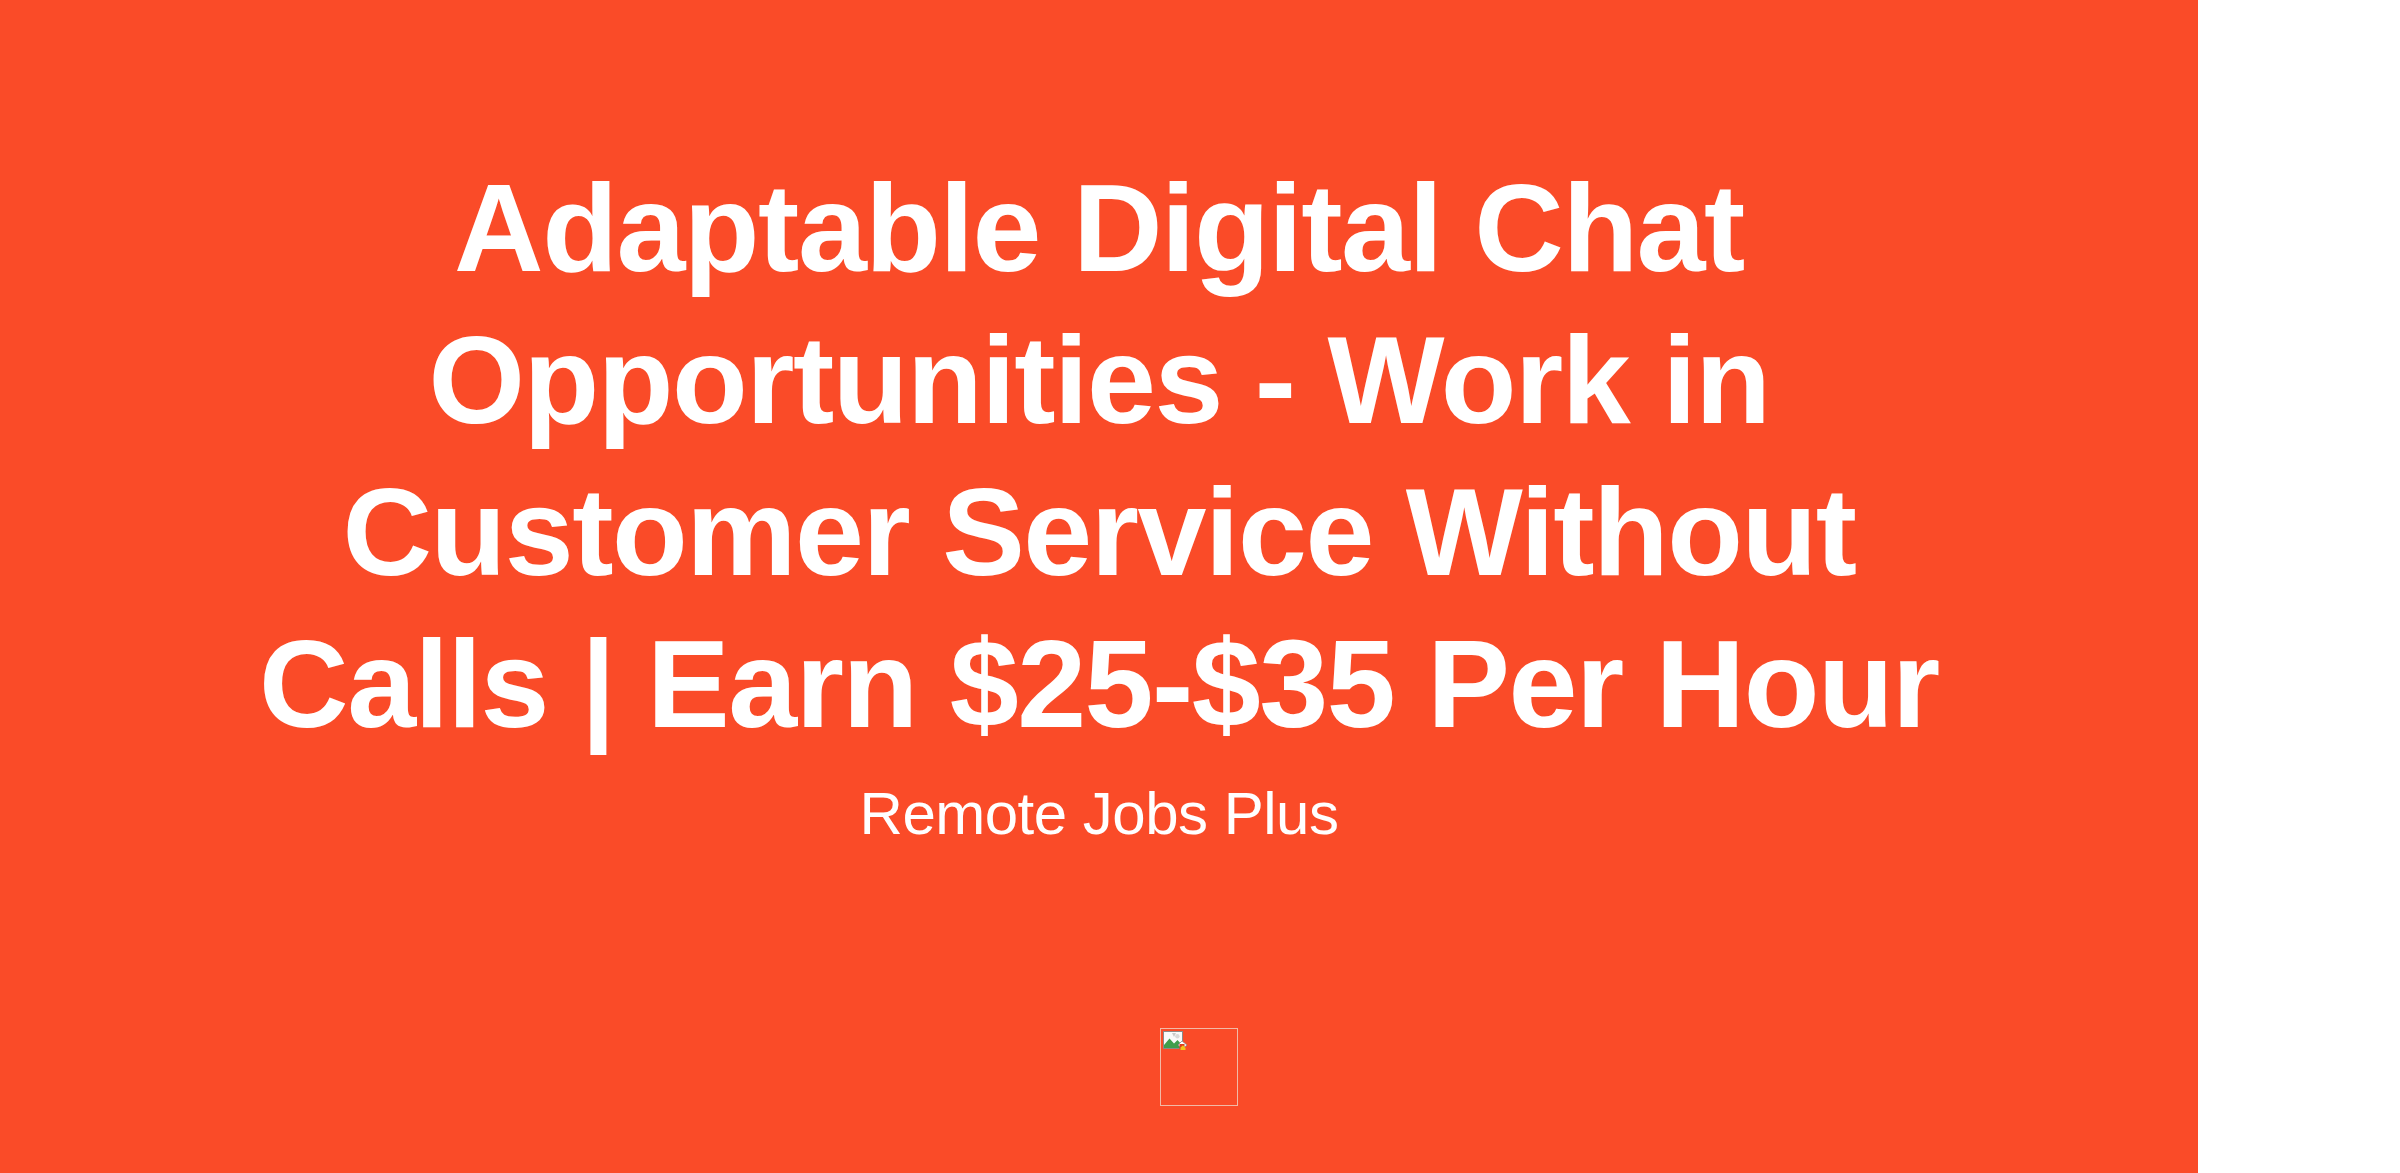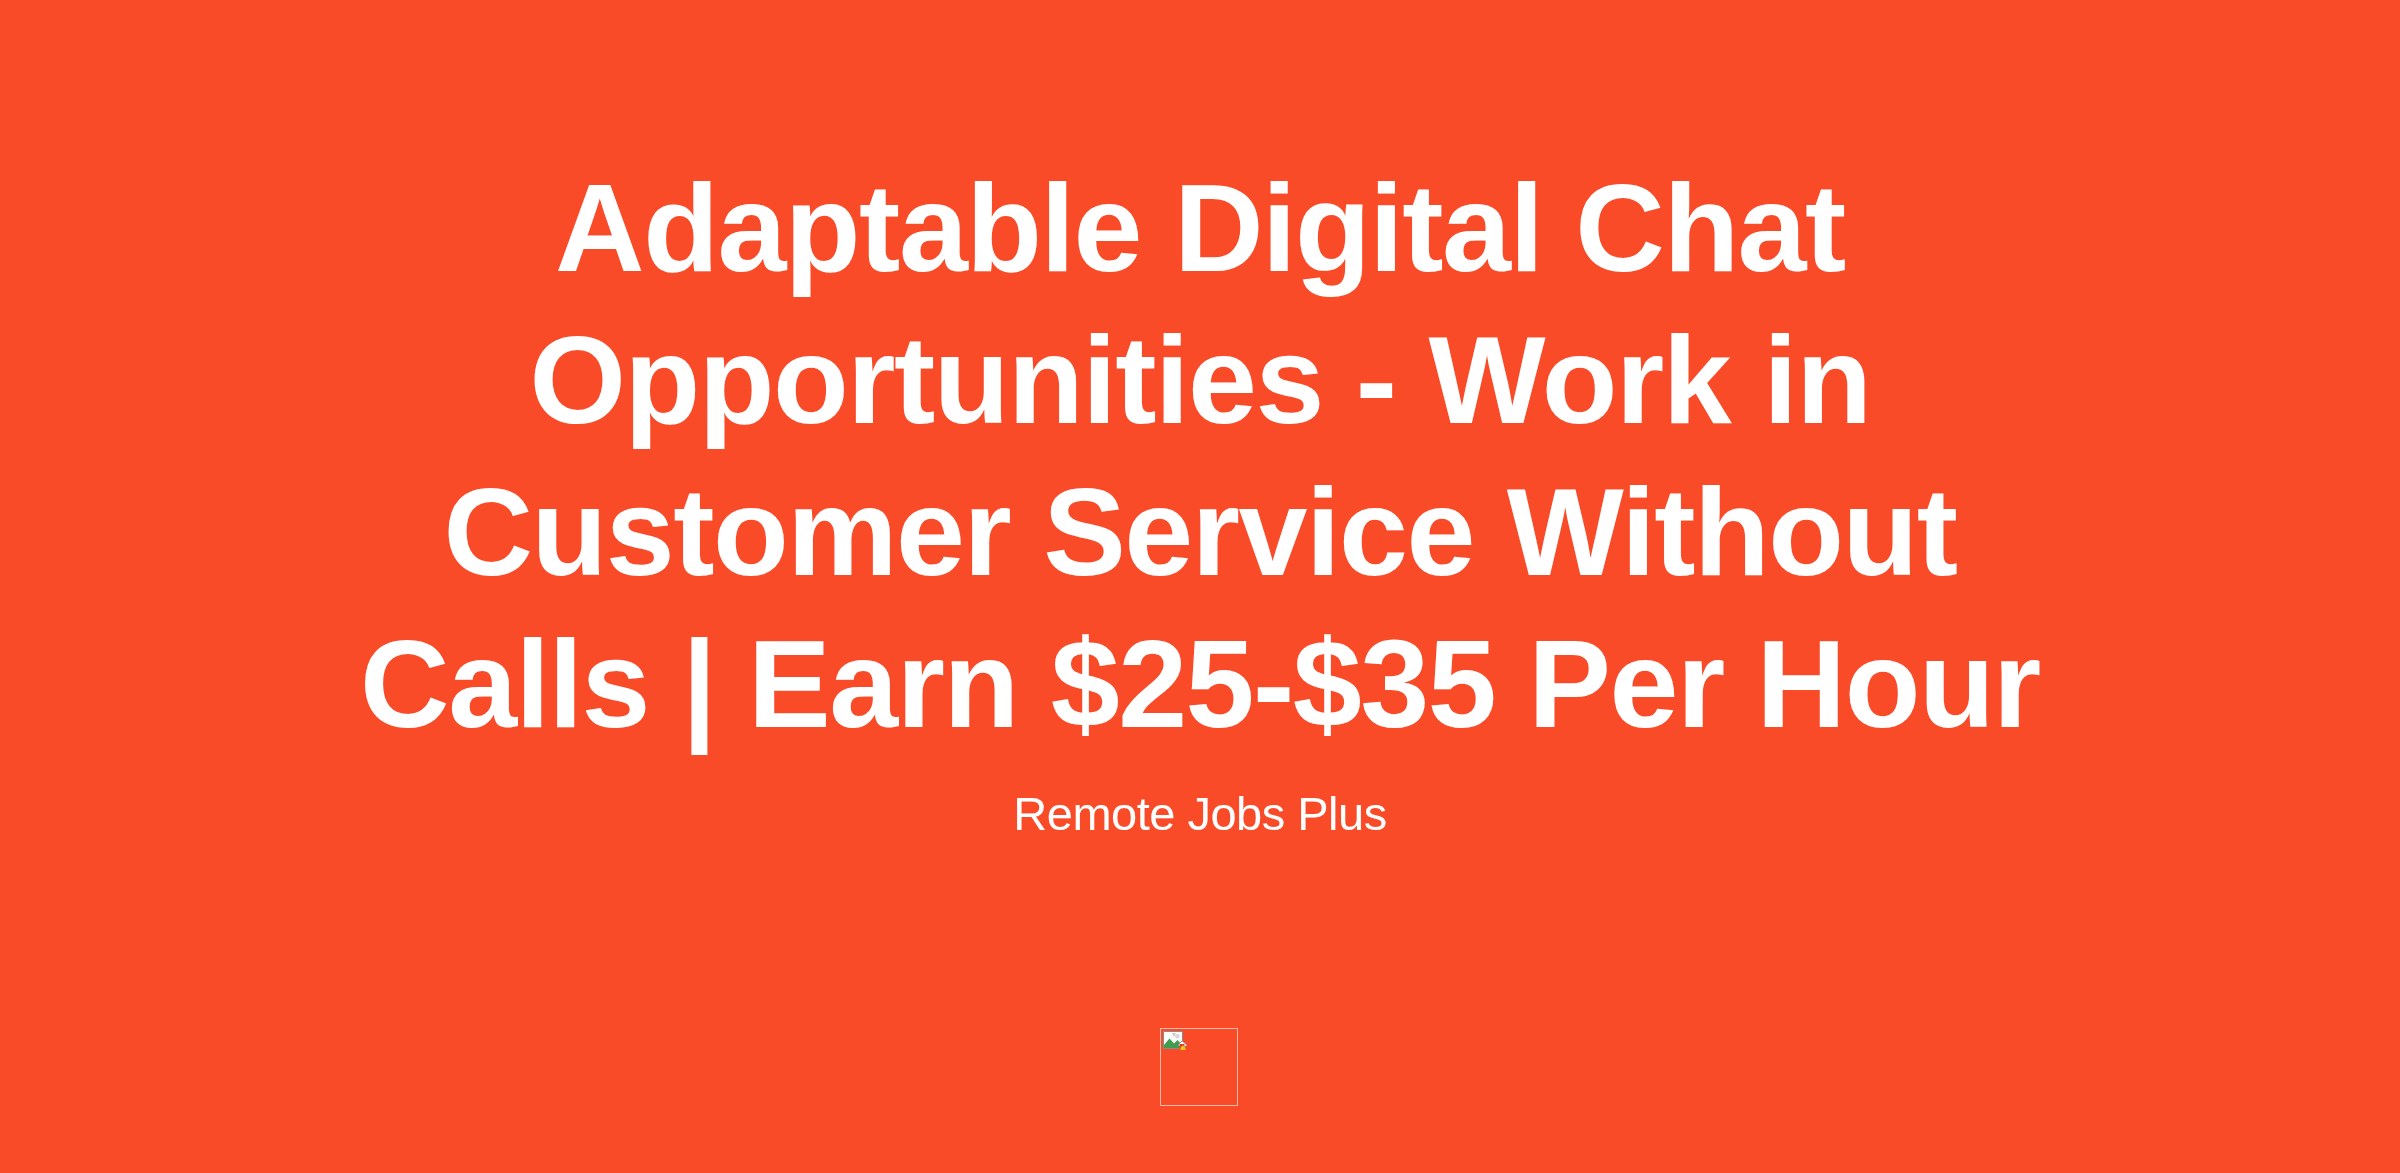--- a/index.html
+++ b/index.html
@@ -8,21 +8,21 @@
     padding: 0;
   }
   body {
     width: 2400px;
     height: 1173px;
     overflow: hidden;
     font-family: "Liberation Sans", sans-serif;
   }
   #page {
     position: relative;
-    width: 2400px;
+    width: 2198px;
     height: 1173px;
     background: #FA4B28;
     box-sizing: border-box;
     display: flex;
     flex-direction: column;
     align-items: center;
   }
   #headline-block {
     width: 1680px;
     margin-top: 152px;
@@ -39,21 +39,21 @@
     letter-spacing: -1.5px;
     text-align: center;
     white-space: normal;
   }
   #page-subtitle {
     margin: 0;
     padding: 0;
     margin-top: 18px;
     color: #FFFFFF;
     font-family: "Liberation Sans", sans-serif;
-    font-size: 47px;
+    font-size: 60px;
     font-weight: 400;
     line-height: 72px;
     letter-spacing: -0.5px;
     text-align: center;
   }
   #broken-image-wrap {
     position: absolute;
     left: 1160px;
     top: 1028px;
     width: 78px;

